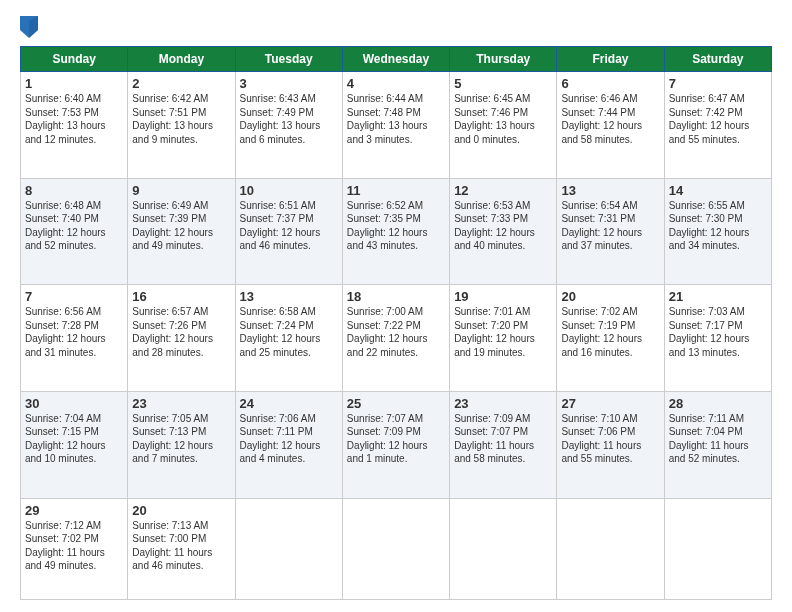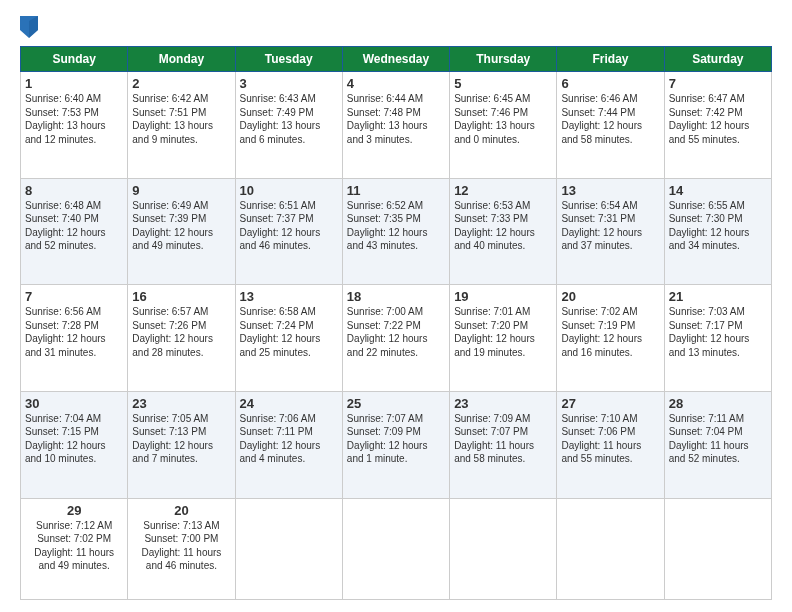--- a/index.html
+++ b/index.html
@@ -79,21 +79,20 @@
     .calendar tbody td {
       border: 1px solid #ccc;
       vertical-align: top;
       padding: 4px 4px 3px 4px;
       font-size: 9.5px;
       color: #333;
       height: 82px;
     }
     .calendar tbody tr:last-child td {
       height: 70px;
-      text-align: center;
     }
     .day-num {
       font-size: 13px;
       font-weight: bold;
       color: #333;
       display: block;
       margin-bottom: 1px;
     }
     .cell-text {
       font-size: 10px;

